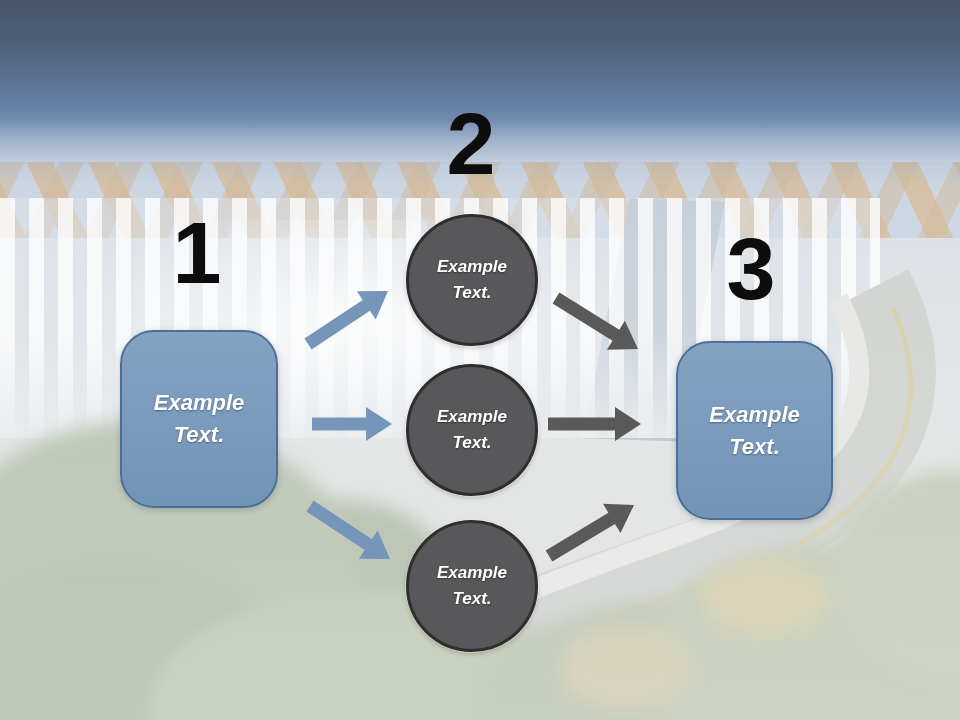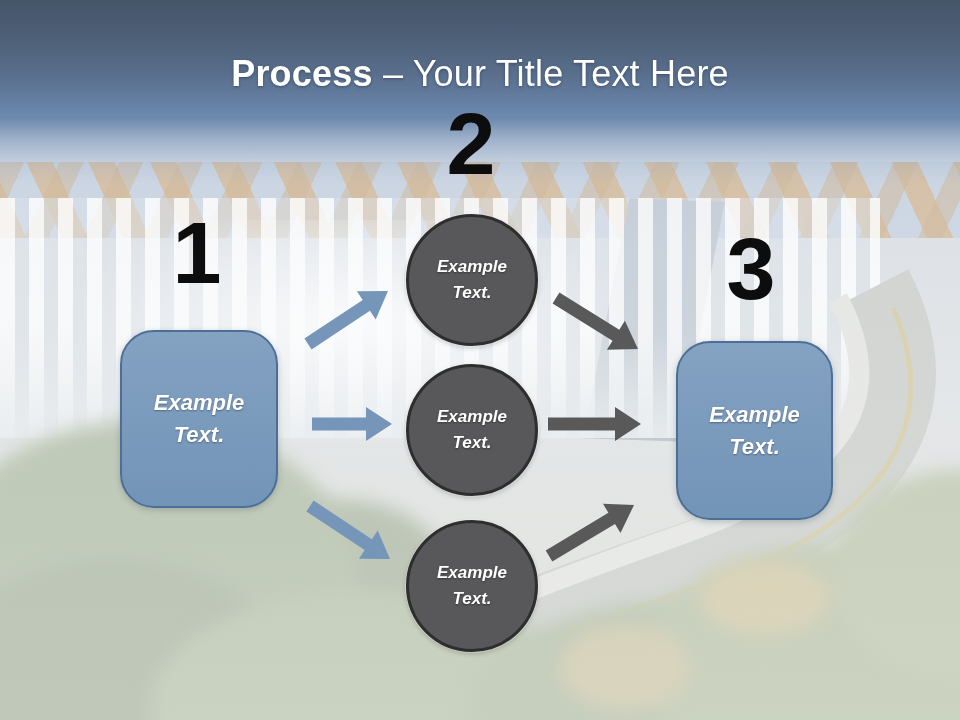--- a/index.html
+++ b/index.html
@@ -101,24 +101,20 @@
     <div class="blob b4"></div>
     <div class="blob b5"></div>
     <div class="blob b6"></div>
     <div class="blob b7"></div>
     <div class="blob b8"></div>
     <div class="fog"></div>
   </div>
 
   <div class="header-grad"></div>
 
-  <div class="title">
-    <span class="em">Process</span>
-    <span>– Your Title Text Here</span>
-  </div>
 
   <div class="num num1">1</div>
   <div class="num num2">2</div>
   <div class="num num3">3</div>
 
   <svg class="arrows" width="960" height="720" viewBox="0 0 960 720">
     <polygon points="311.6,349.4 369.9,310.8 375.7,319.6 388,291 356.9,291.2 362.7,300 304.4,338.6" fill="#7596b9"></polygon>
     <polygon points="312,430.5 366,430.5 366,441 392,424 366,407 366,417.5 312,417.5" fill="#7596b9"></polygon>
     <polygon points="306.4,511.4 364.7,550 358.9,558.8 390,559 377.7,530.4 371.9,539.2 313.6,500.6" fill="#7596b9"></polygon>
     <polygon points="552.6,303.5 612.5,340.8 606.9,349.7 638,349 624.9,320.8 619.3,329.7 559.4,292.5" fill="#595959"></polygon>

